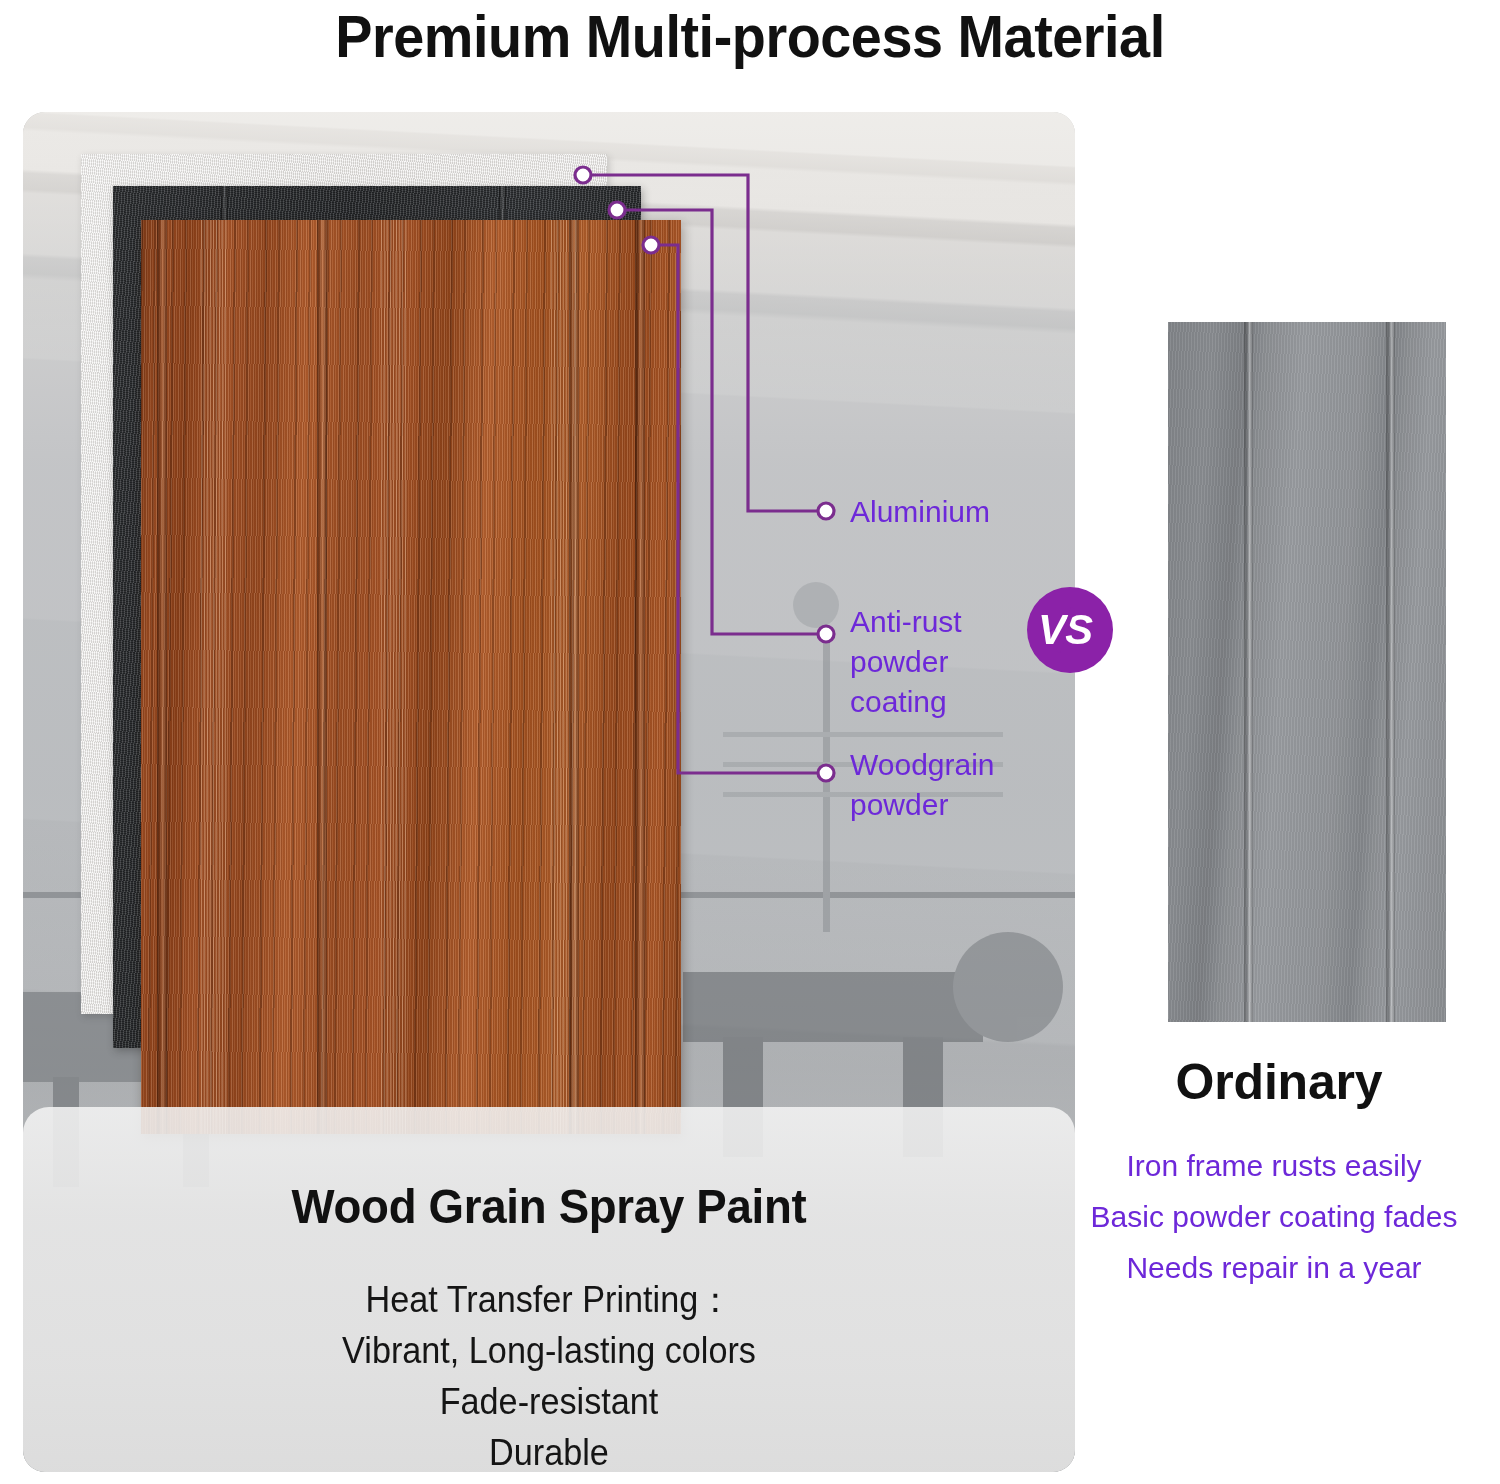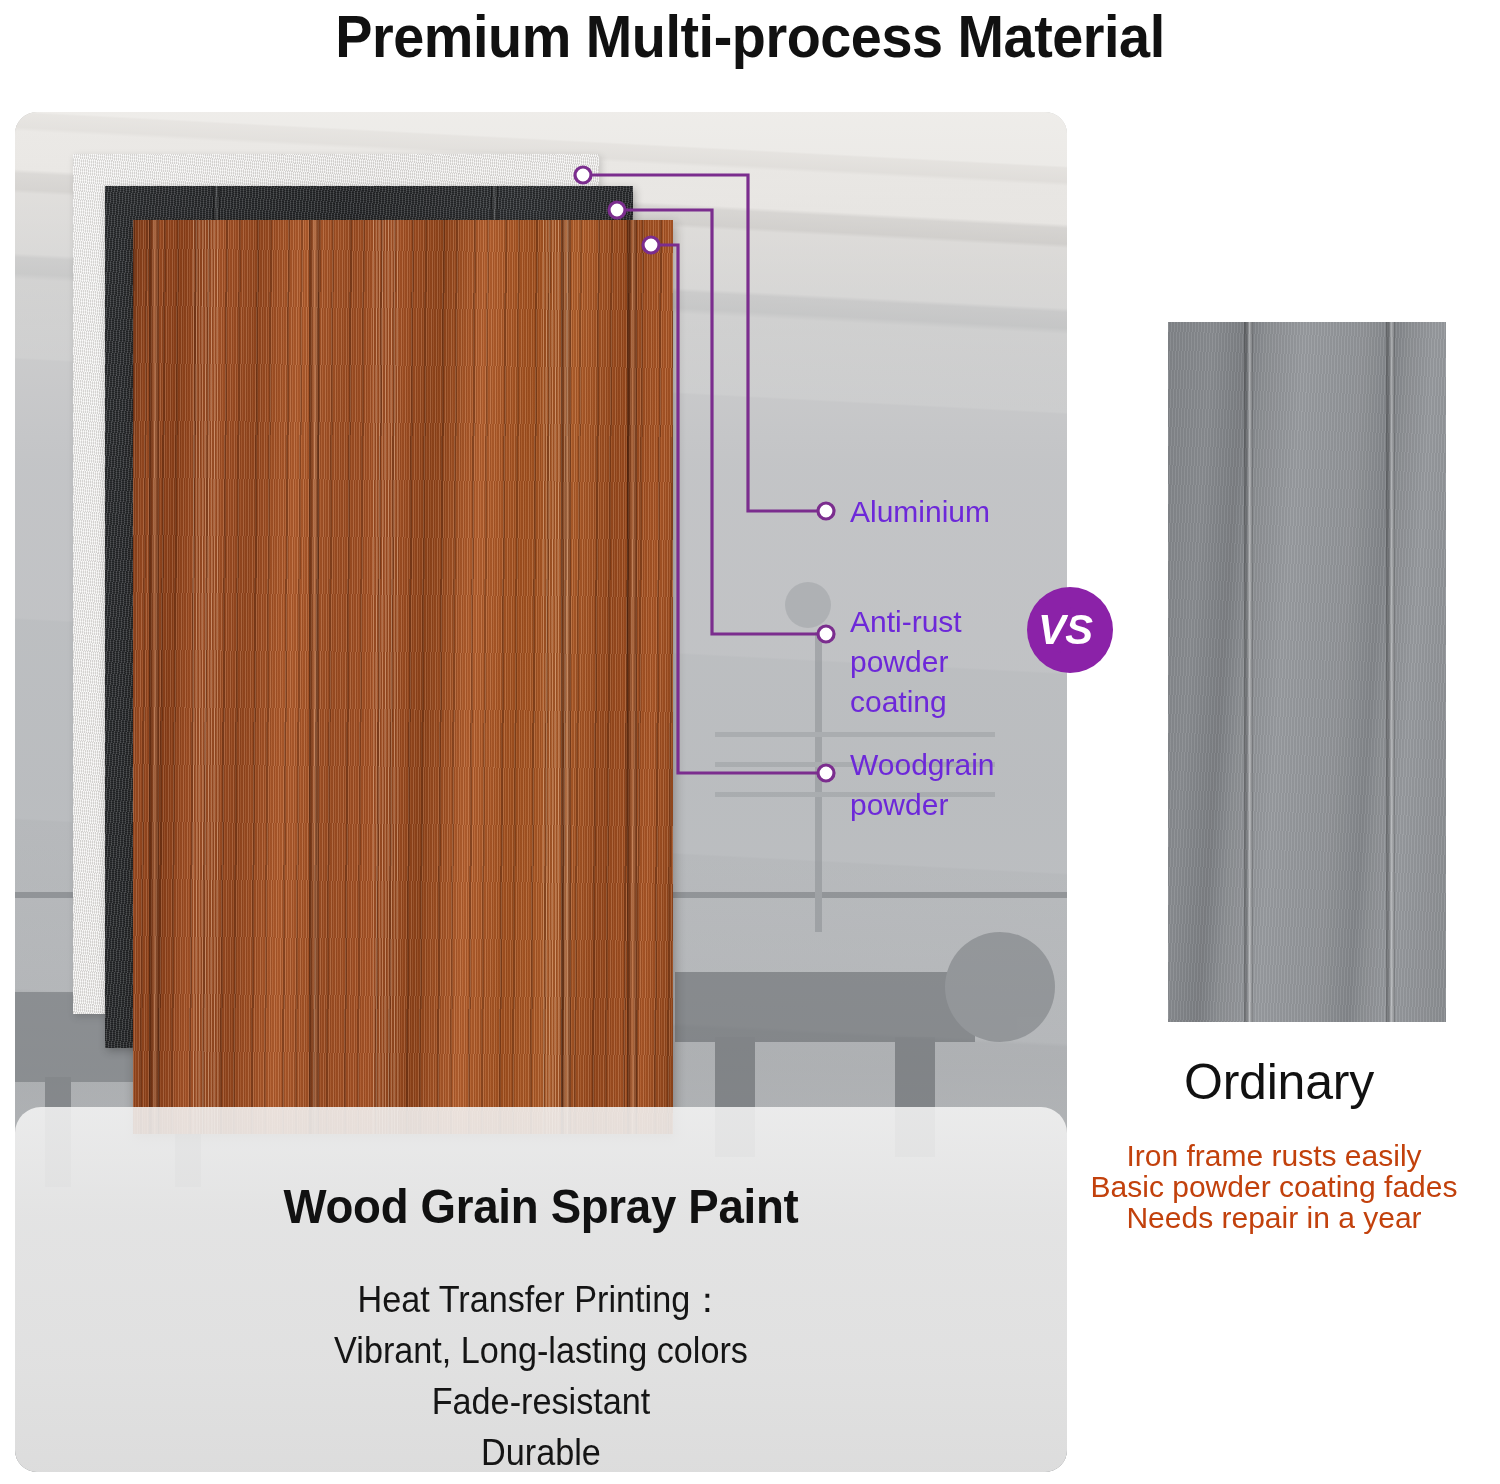--- a/index.html
+++ b/index.html
@@ -30,21 +30,21 @@
     letter-spacing: -0.5px;
     color: #111111;
     transform: scaleX(0.93);
     transform-origin: 50% 0;
     white-space: nowrap;
   }
 
   
   .hero {
     position: absolute;
-    left: 15px;
+    left: 23px;
     top: 112px;
     width: 1052px;
     height: 1360px;
     border-radius: 22px;
     overflow: hidden;
     background: #b9b8b6;
   }
 
   
   .photo-bg {
@@ -267,33 +267,33 @@
       rgba(255,255,255,0.34) 62%,
       rgba(0,0,0,0.22) 100%);
   }
   .ordinary-title {
     position: absolute;
     left: 1058px;
     top: 1053px;
     width: 442px;
     text-align: center;
     font-size: 50px;
-    font-weight: normal;
+    font-weight: bold;
     color: #111111;
     letter-spacing: -0.2px;
   }
   .ordinary-lines {
     position: absolute;
     left: 1048px;
     top: 1140px;
     width: 452px;
     text-align: center;
     font-size: 30px;
-    line-height: 31px;
-    color: #c2410c;
+    line-height: 51px;
+    color: #6d28d9;
     white-space: pre-line;
   }
 </style>
 </head>
 <body>
 
 <div class="page-title">Premium Multi-process Material</div>
 
 <div class="hero">
 

